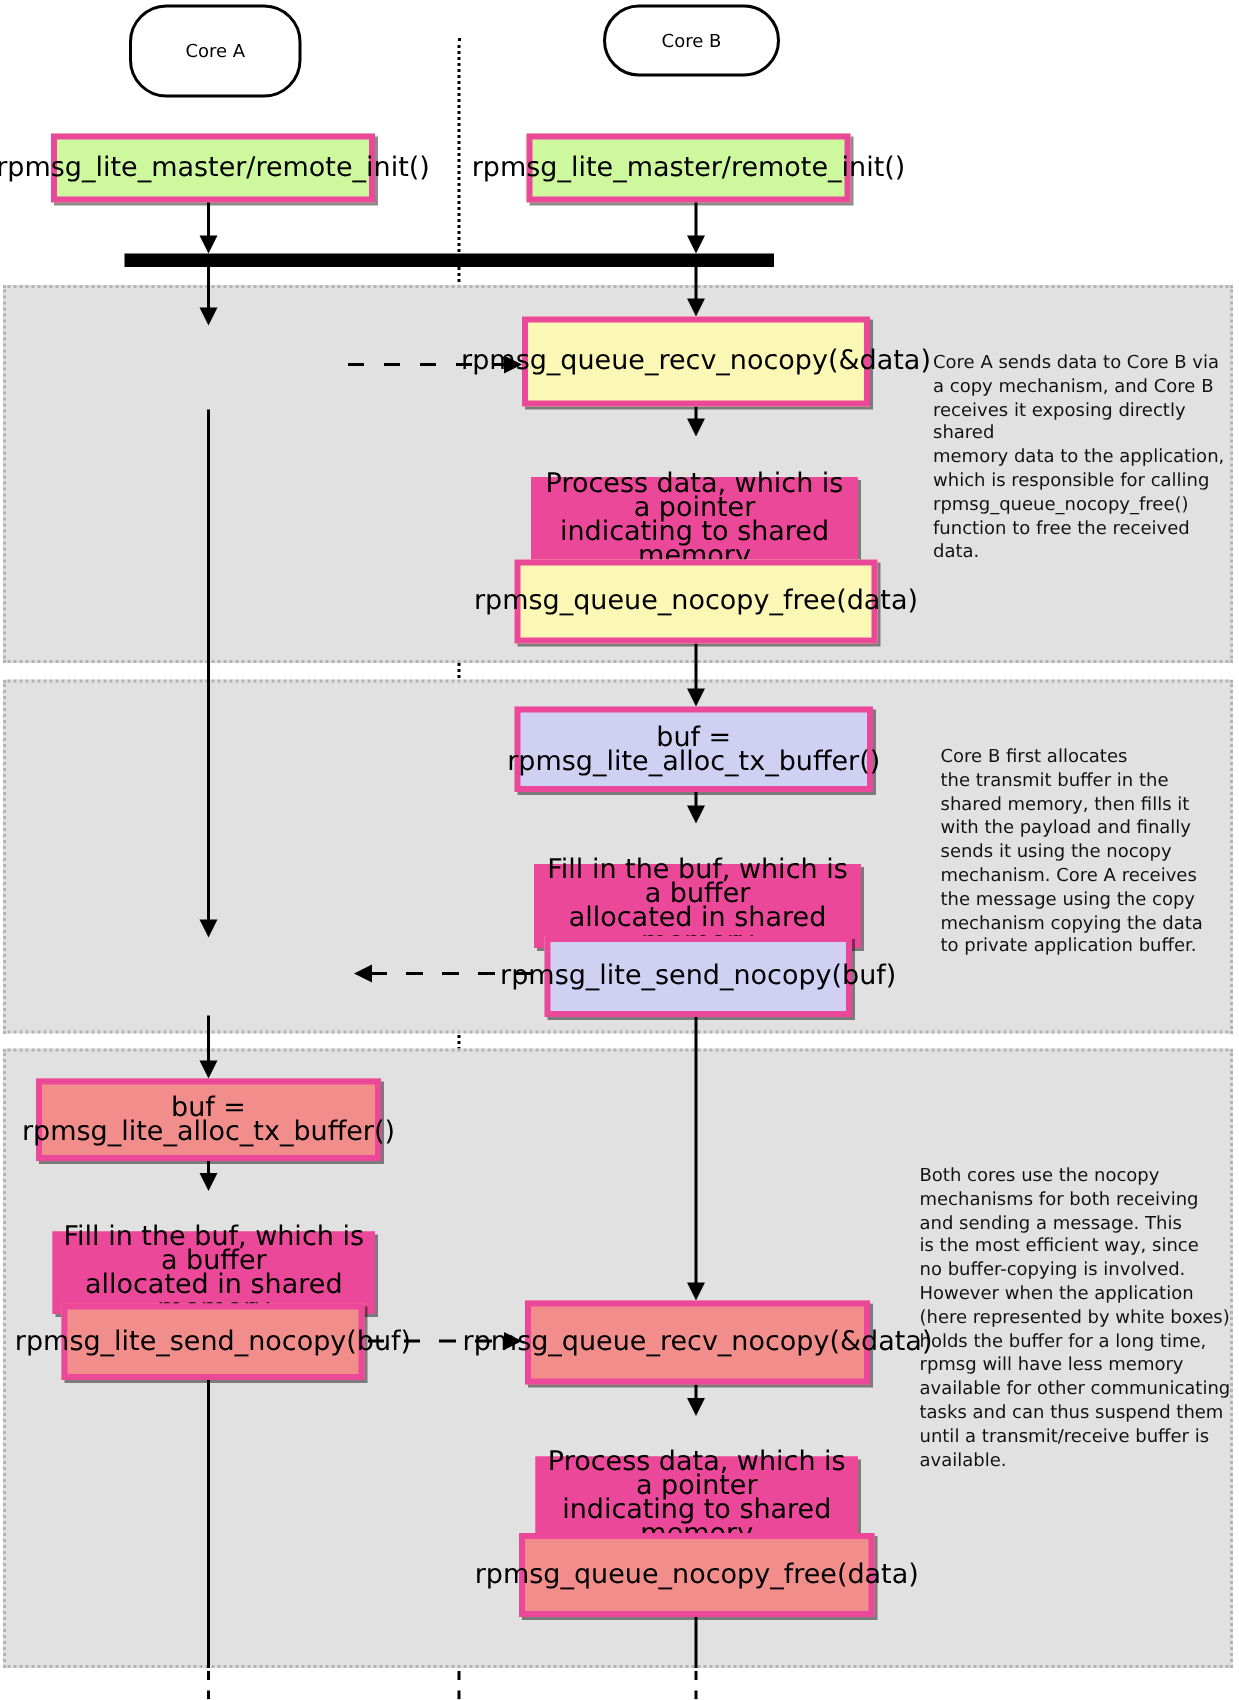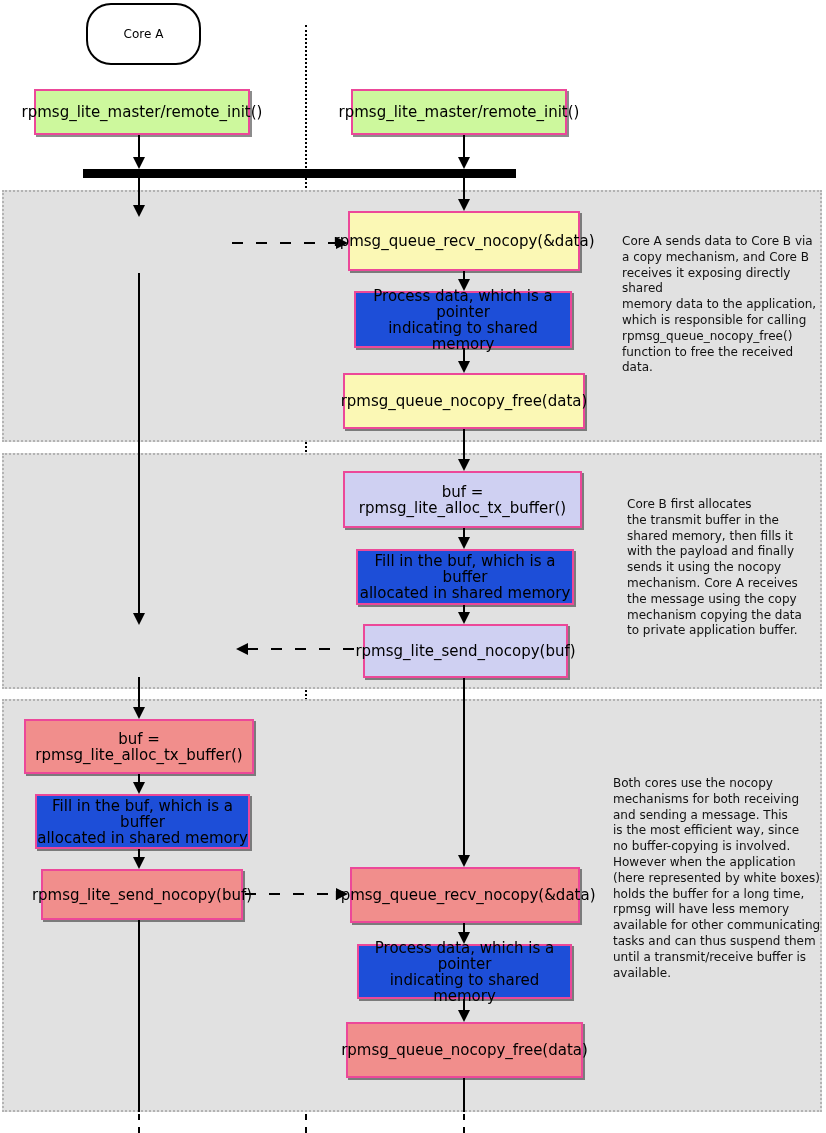--- a/index.html
+++ b/index.html
@@ -4,30 +4,30 @@
 <style>
   html,body{margin:0;padding:0;background:#fff;}
   #stage{
     position:relative;width:826px;height:1133px;background:#fff;overflow:hidden;
     font-family:"DejaVu Sans","Liberation Sans",sans-serif;color:#000;
   }
   
   .panel{position:absolute;left:2px;width:820px;background:#e1e1e1;border:2px dotted #b3b3b3;box-sizing:border-box;}
   
   .box{
-    position:absolute;box-sizing:border-box;border:2px solid #ec4899;
+    position:absolute;box-sizing:border-box;border:4px solid #ec4899;
     display:flex;align-items:center;justify-content:center;text-align:center;
-    font-size:15px;line-height:16px;white-space:pre-line;
+    font-size:18px;line-height:16px;white-space:pre-line;
     box-shadow:2px 2px 0 rgba(0,0,0,0.45);
   }
   .green{background:#cdf89d;}
   .yellow{background:#fbf8b5;}
   .blue{background:#cfd0f2;}
   .pink{background:#f18e8c;}
-  .white{background:#1d4ed8;}
+  .white{background:#ec4899;margin-top:27px;}
   .pill{
     position:absolute;box-sizing:border-box;border:2px solid #000;border-radius:25px;background:#fff;
     display:flex;align-items:center;justify-content:center;font-size:12px;
   }
   
   .vline{position:absolute;width:2px;background:#000;}
   .vdot{position:absolute;width:0;border-left:2px dotted #000;}
   .vdash{position:absolute;width:0;border-left:2px dashed #000;}
   .hdash{position:absolute;height:2px;background:repeating-linear-gradient(90deg,#000 0 11px,transparent 11px 24px);}
   .bar{position:absolute;background:#000;}
@@ -46,20 +46,23 @@
 <div id="stage">
 
   <div class="vdot" style="left:305px;top:25px;height:1087px;"></div>
 
   <div class="panel" style="top:190px;height:252px;"></div>
   <div class="panel" style="top:453px;height:236px;"></div>
   <div class="panel" style="top:699px;height:413px;"></div>
 
   <div class="pill" style="left:86px;top:3px;width:115px;height:62px;">
     <span>Core A</span>
+  </div>
+  <div class="pill" style="left:402px;top:3px;width:118px;height:48px;">
+    <span>Core B</span>
   </div>
 
   <div class="box green" style="left:34px;top:89px;width:216px;height:46px;">rpmsg_lite_master/remote_init()</div>
   <div class="box green" style="left:351px;top:89px;width:216px;height:46px;">rpmsg_lite_master/remote_init()</div>
 
   <div class="bar" style="left:83px;top:169px;width:433px;height:9px;"></div>
 
   <div class="vline" style="left:138px;top:135px;height:23px;"></div>
   <div class="ah-down" style="left:133px;top:157px;"></div>
   <div class="vline" style="left:138px;top:178px;height:28px;"></div>

